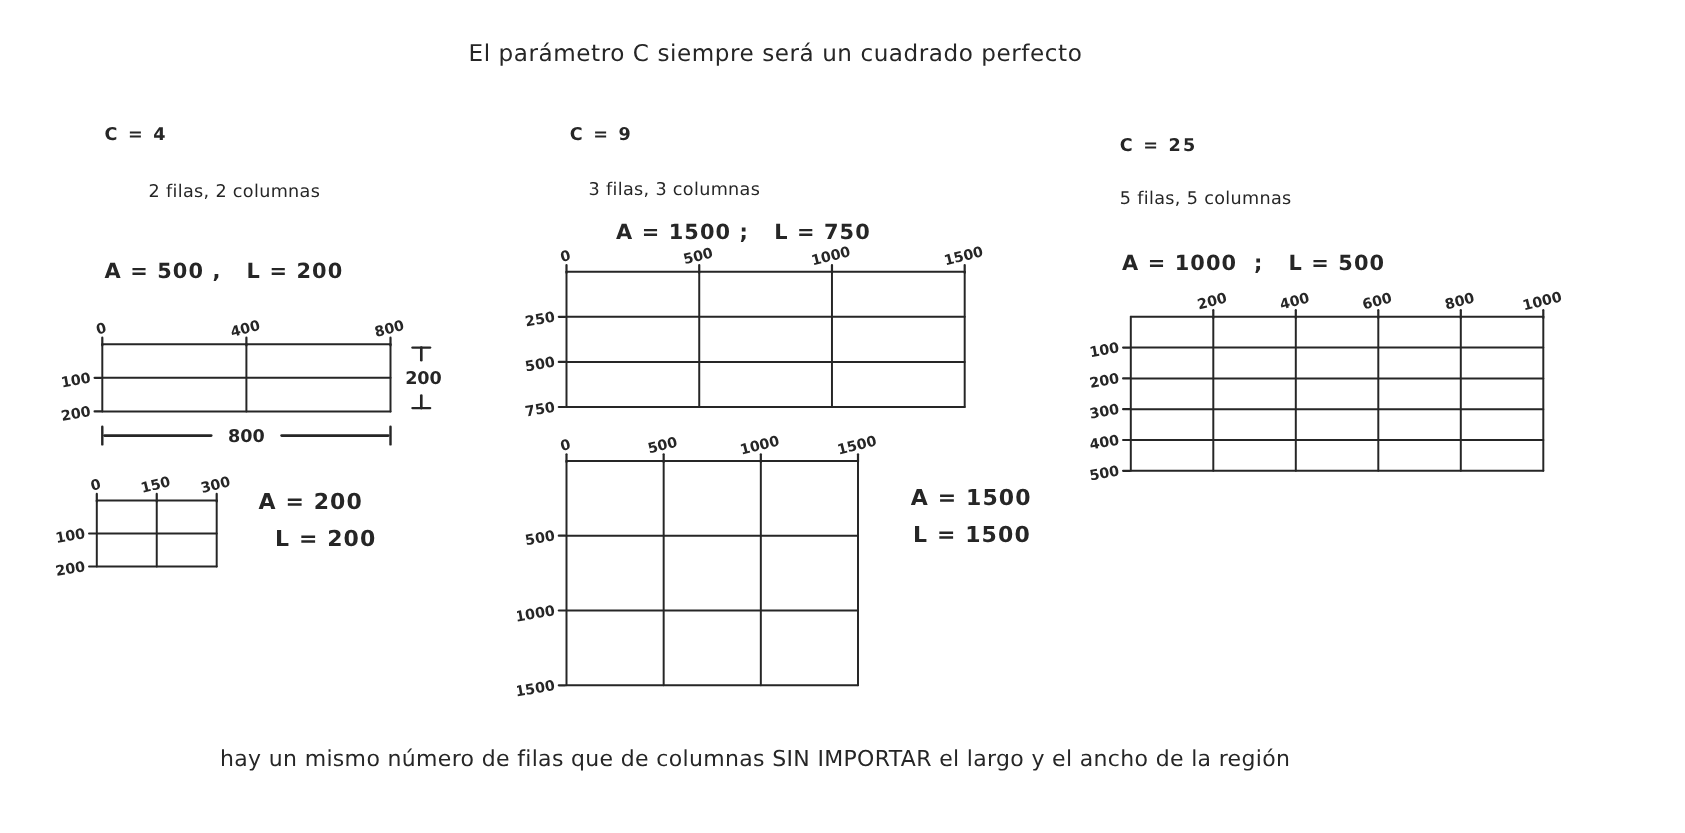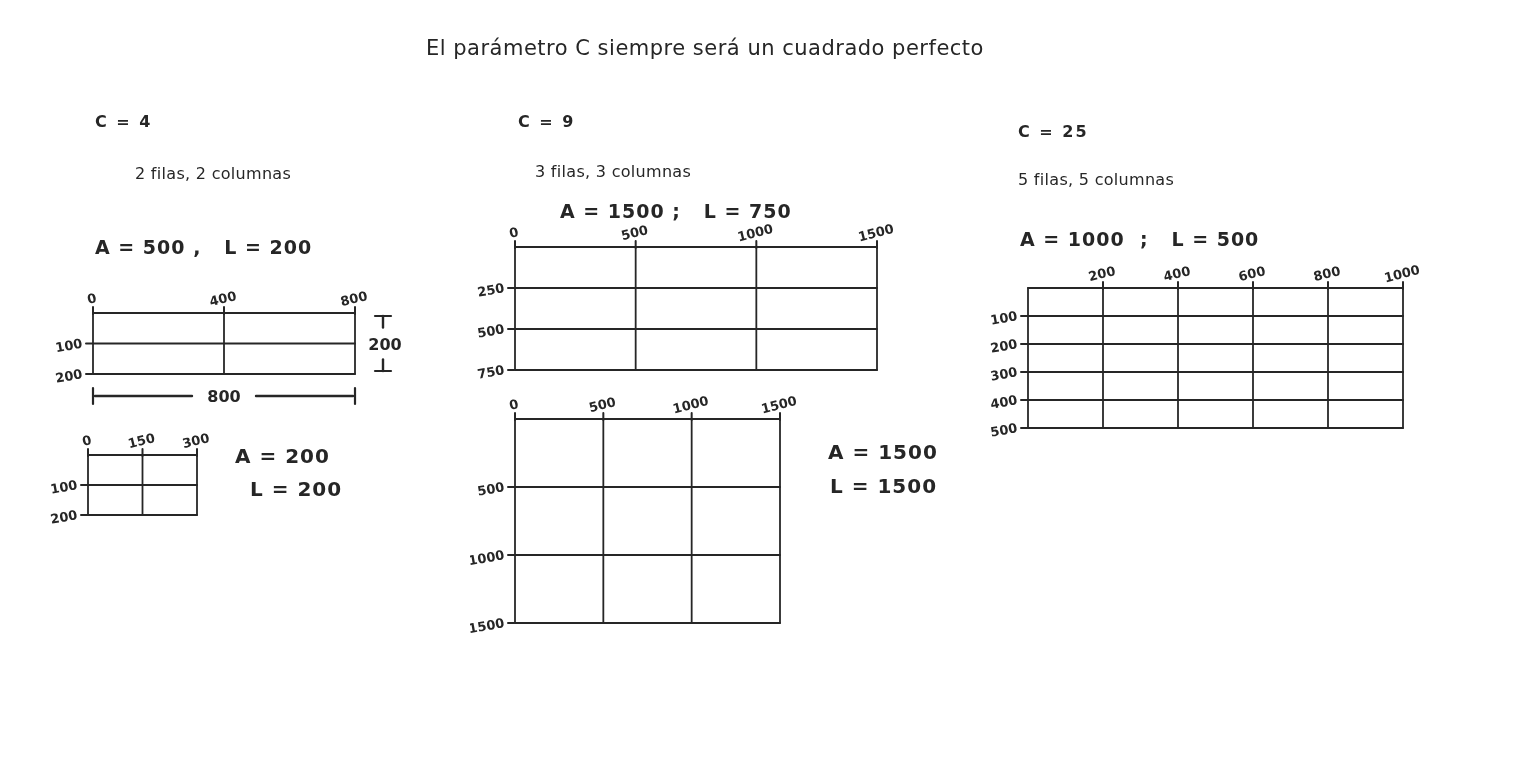--- a/index.html
+++ b/index.html
@@ -187,14 +187,15 @@
         <line x1="38" y1="86" x2="44" y2="86" stroke="#262626" stroke-width="2" stroke-linecap="round"></line>
         <text x="35" y="90" text-anchor="end" font-size="13" font-weight="700" fill="#262626" transform="rotate(-10 35 90)">200</text>
         <line x1="38" y1="114" x2="44" y2="114" stroke="#262626" stroke-width="2" stroke-linecap="round"></line>
         <text x="35" y="118" text-anchor="end" font-size="13" font-weight="700" fill="#262626" transform="rotate(-10 35 118)">300</text>
         <line x1="38" y1="142" x2="44" y2="142" stroke="#262626" stroke-width="2" stroke-linecap="round"></line>
         <text x="35" y="146" text-anchor="end" font-size="13" font-weight="700" fill="#262626" transform="rotate(-10 35 146)">400</text>
         <line x1="38" y1="170" x2="44" y2="170" stroke="#262626" stroke-width="2" stroke-linecap="round"></line>
         <text x="35" y="174" text-anchor="end" font-size="13" font-weight="700" fill="#262626" transform="rotate(-10 35 174)">500</text>
       </svg></div>
 
+  <div class="abs footer-line" style="left:200px; top:675px;">hay un mismo número de filas que de columnas SIN IMPORTAR el largo y el ancho de la región</div>
 
 </div>
 
 </body></html>

